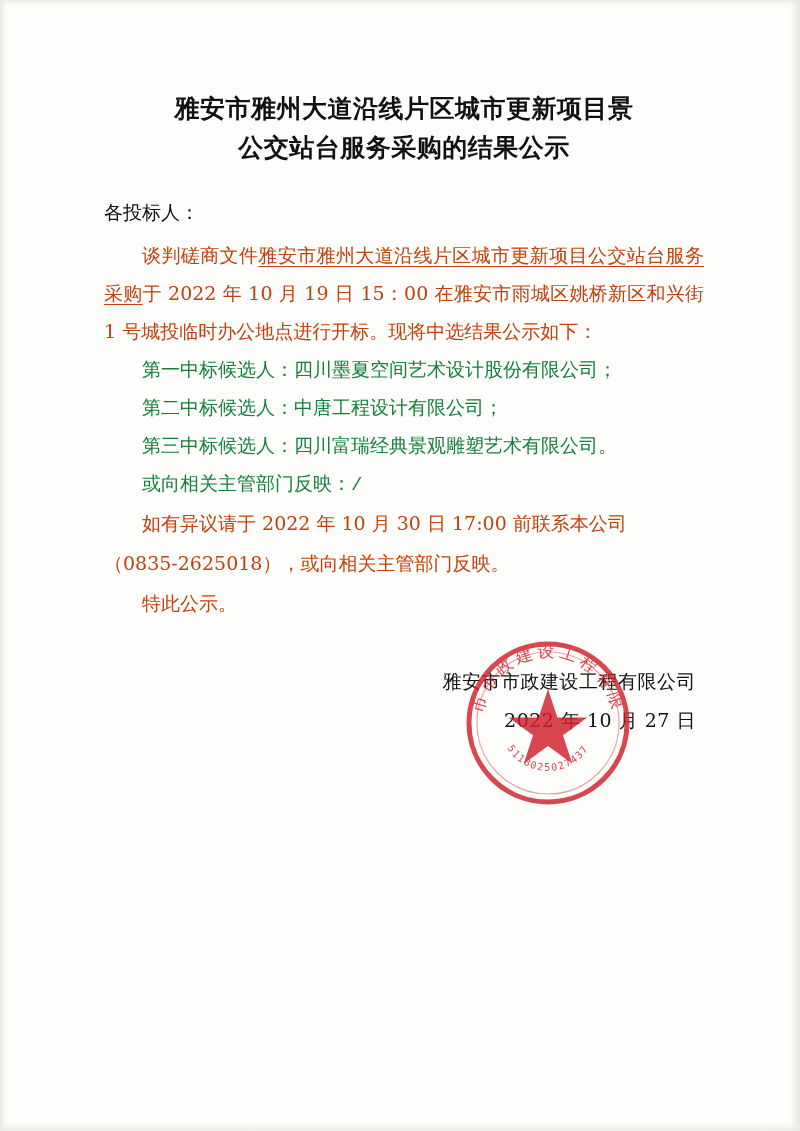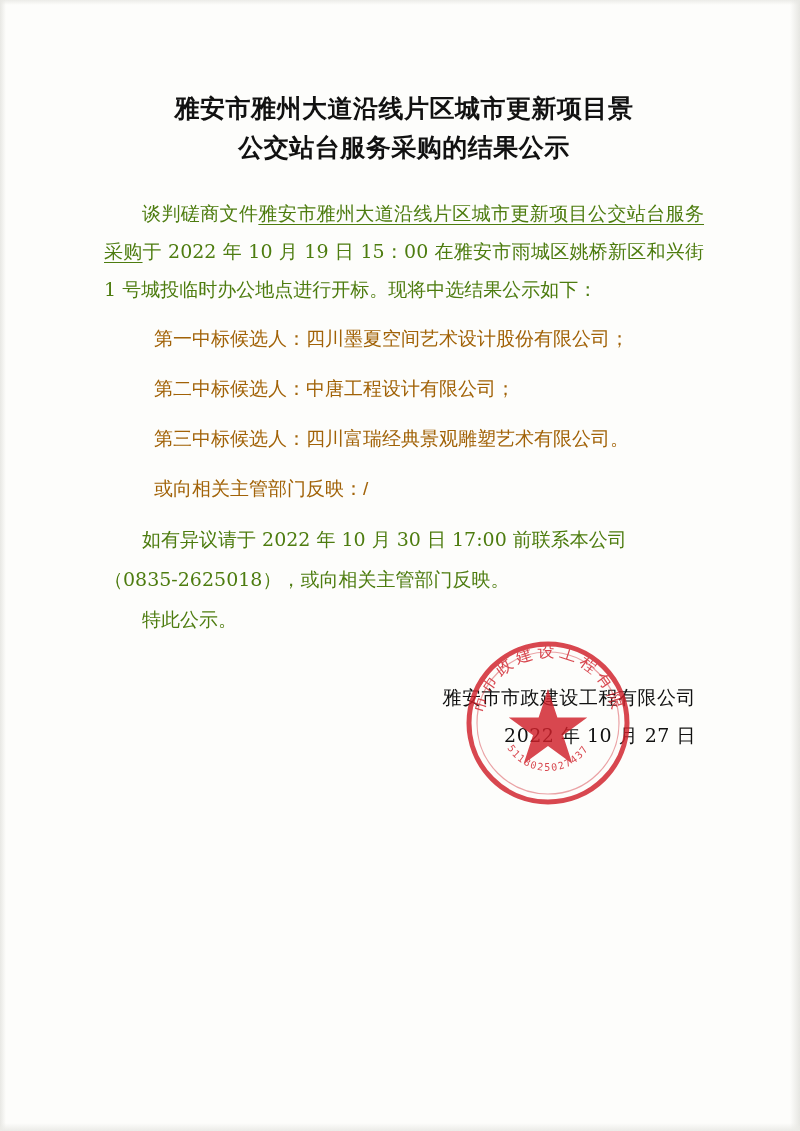--- a/index.html
+++ b/index.html
@@ -73,37 +73,37 @@
     color: #111;
   }
 
   p.body-par {
     font-family: "DejaVu Serif", "Liberation Serif", serif;
     font-size: 19px;
     line-height: 2.0;
     margin: 0 0 2px 0;
     text-align: justify;
     text-justify: inter-ideograph;
-    color: #4d7c0f;
+    color: #c2410c;
   }
   p.indent {
     text-indent: 38px;
   }
   .u {
     text-decoration: underline;
     text-underline-offset: 4px;
   }
 
   .list-line {
-    font-family: Liberation Sans, sans-serif;
+    font-family: Liberation Mono, monospace;
     font-size: 19px;
     line-height: 2.0;
-    margin: 12px;
+    margin: 0;
     padding-left: 38px;
-    color: #a16207;
+    color: #15803d;
   }
 
   .sign-block {
     margin-top: 40px;
     text-align: right;
     padding-right: 8px;
     position: relative;
     z-index: 3;
   }
   .sign-line {
@@ -136,20 +136,21 @@
   <div class="scan-edge-right"></div>
   <div class="scan-edge-bottom"></div>
 
   <div class="content">
 
     <h1 class="doc-title">
       <span>雅安市雅州大道沿线片区城市更新项目景</span><br>
       <span>公交站台服务采购的结果公示</span>
     </h1>
 
+    <p class="salutation">各投标人：</p>
 
     <p class="body-par indent"><span>谈判磋商文件</span><span class="u">雅安市雅州大道沿线片区城市更新项目公交站台服务采购</span><span>于 2022 年 10 月 19 日 15：00 在雅安市雨城区姚桥新区和兴街 1 号城投临时办公地点进行开标。现将中选结果公示如下：</span></p>
 
     <p class="list-line">第一中标候选人：四川墨夏空间艺术设计股份有限公司；</p>
     <p class="list-line">第二中标候选人：中唐工程设计有限公司；</p>
     <p class="list-line">第三中标候选人：四川富瑞经典景观雕塑艺术有限公司。</p>
     <p class="list-line">或向相关主管部门反映：/</p>
 
     <p class="body-par indent">如有异议请于 2022 年 10 月 30 日 17:00 前联系本公司</p>
     <p class="body-par">（0835-2625018），或向相关主管部门反映。</p>

